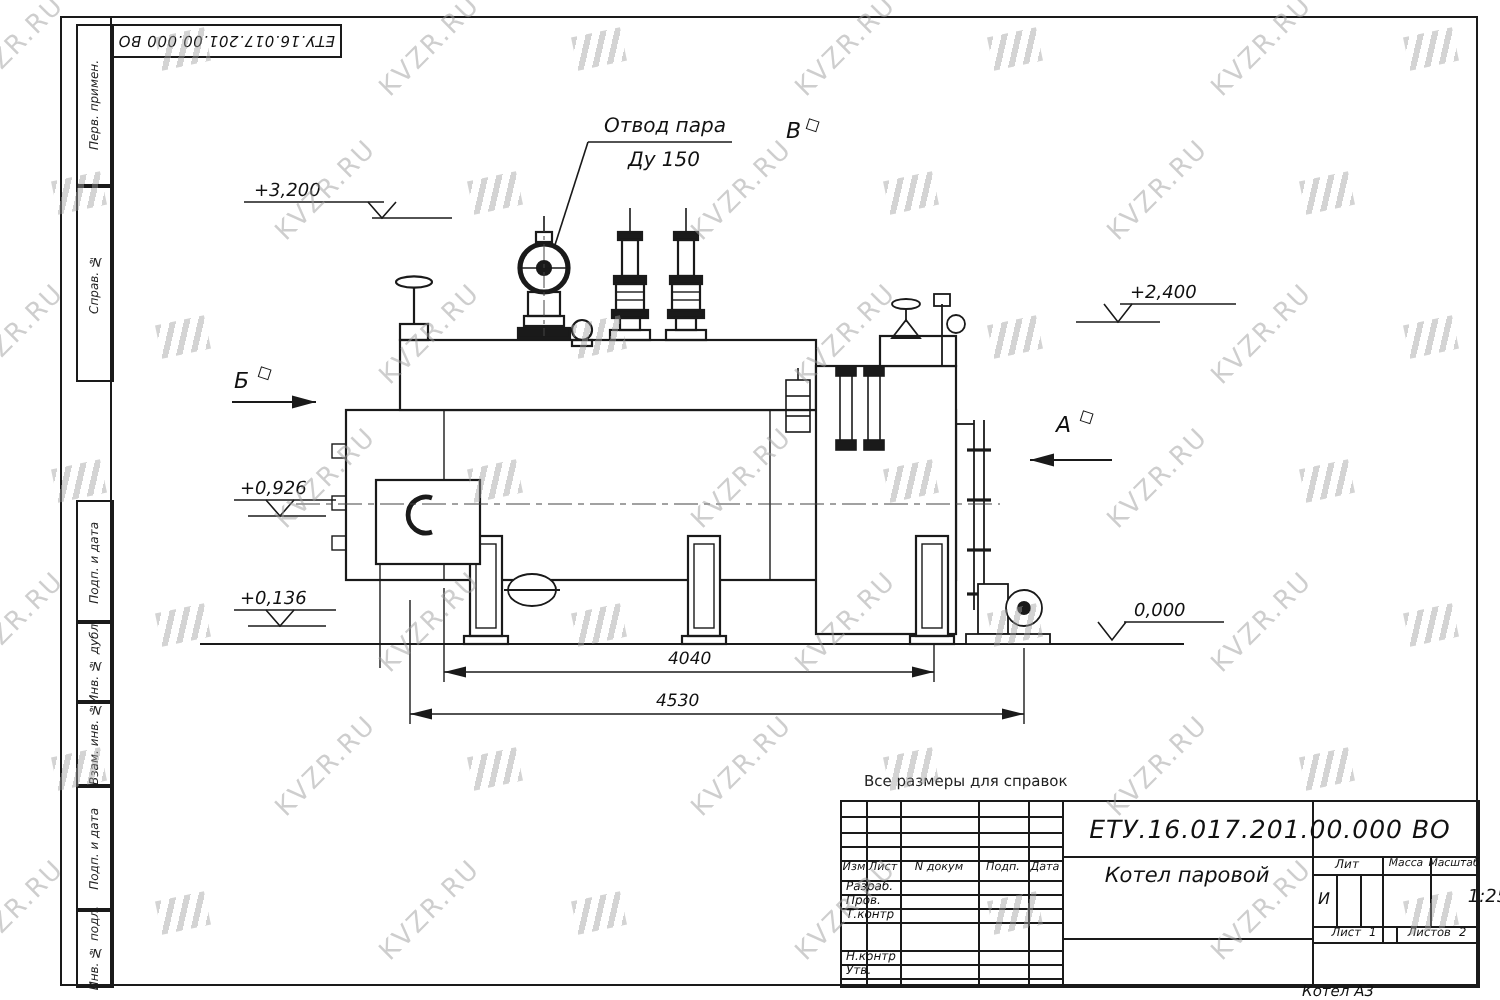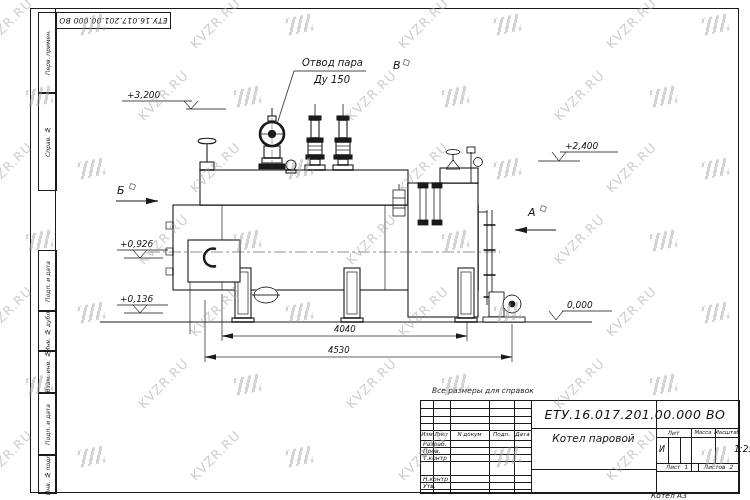--- a/index.html
+++ b/index.html
@@ -7,21 +7,21 @@
           font-family:"DejaVu Sans",sans-serif;color:#111;}
   
   .outer-border{position:absolute;left:30px;top:8px;width:707px;height:483px;border:1.2px solid #1a1a1a;}
   .inner-left-line{position:absolute;left:55px;top:8px;width:1.4px;height:484px;background:#1a1a1a;}
   .lcell{position:absolute;left:38px;width:17px;border:1px solid #1a1a1a;display:flex;align-items:center;justify-content:center;background:transparent;}
   .lcell span{writing-mode:vertical-rl;transform:rotate(180deg);font-size:6px;font-style:italic;white-space:nowrap;color:#222;}
   .top-stamp{position:absolute;left:56px;top:12px;width:113px;height:15px;border:1px solid #1a1a1a;display:flex;align-items:center;justify-content:center;}
   .top-stamp span{transform:rotate(180deg);font-size:7.5px;font-style:italic;white-space:nowrap;letter-spacing:.3px;}
   
   svg{position:absolute;left:0;top:0;}
-  .note{position:absolute;left:432px;top:386px;font-size:7.5px;font-style:italic;color:#222;}
+  .note{position:absolute;left:432px;top:386px;font-size:7.5px;color:#222;}
   
   .tb{position:absolute;left:420px;top:400px;width:318px;height:92px;border:1.4px solid #1a1a1a;font-style:italic;}
   .vl,.hl{position:absolute;background:#1a1a1a;}
   .tb-txt{position:absolute;display:flex;align-items:center;justify-content:center;text-align:center;line-height:1.05;}
   .tb-row-label{position:absolute;font-size:6px;padding-left:2px;display:flex;align-items:center;}
   .designation{letter-spacing:.5px;font-size:12.5px;}
   .logo-wrap{position:absolute;left:237px;top:71px;width:79px;height:19px;display:flex;align-items:center;gap:2px;font-style:normal;}
   .logo-stripes{width:15px;height:14px;background:repeating-linear-gradient(115deg,#111 0 2.6px,transparent 2.6px 5.4px);flex:0 0 auto;}
   .logo-word{font-size:14.5px;font-weight:bold;letter-spacing:.5px;line-height:1;}
   .logo-sub{font-size:4.2px;line-height:1.15;text-align:left;}

